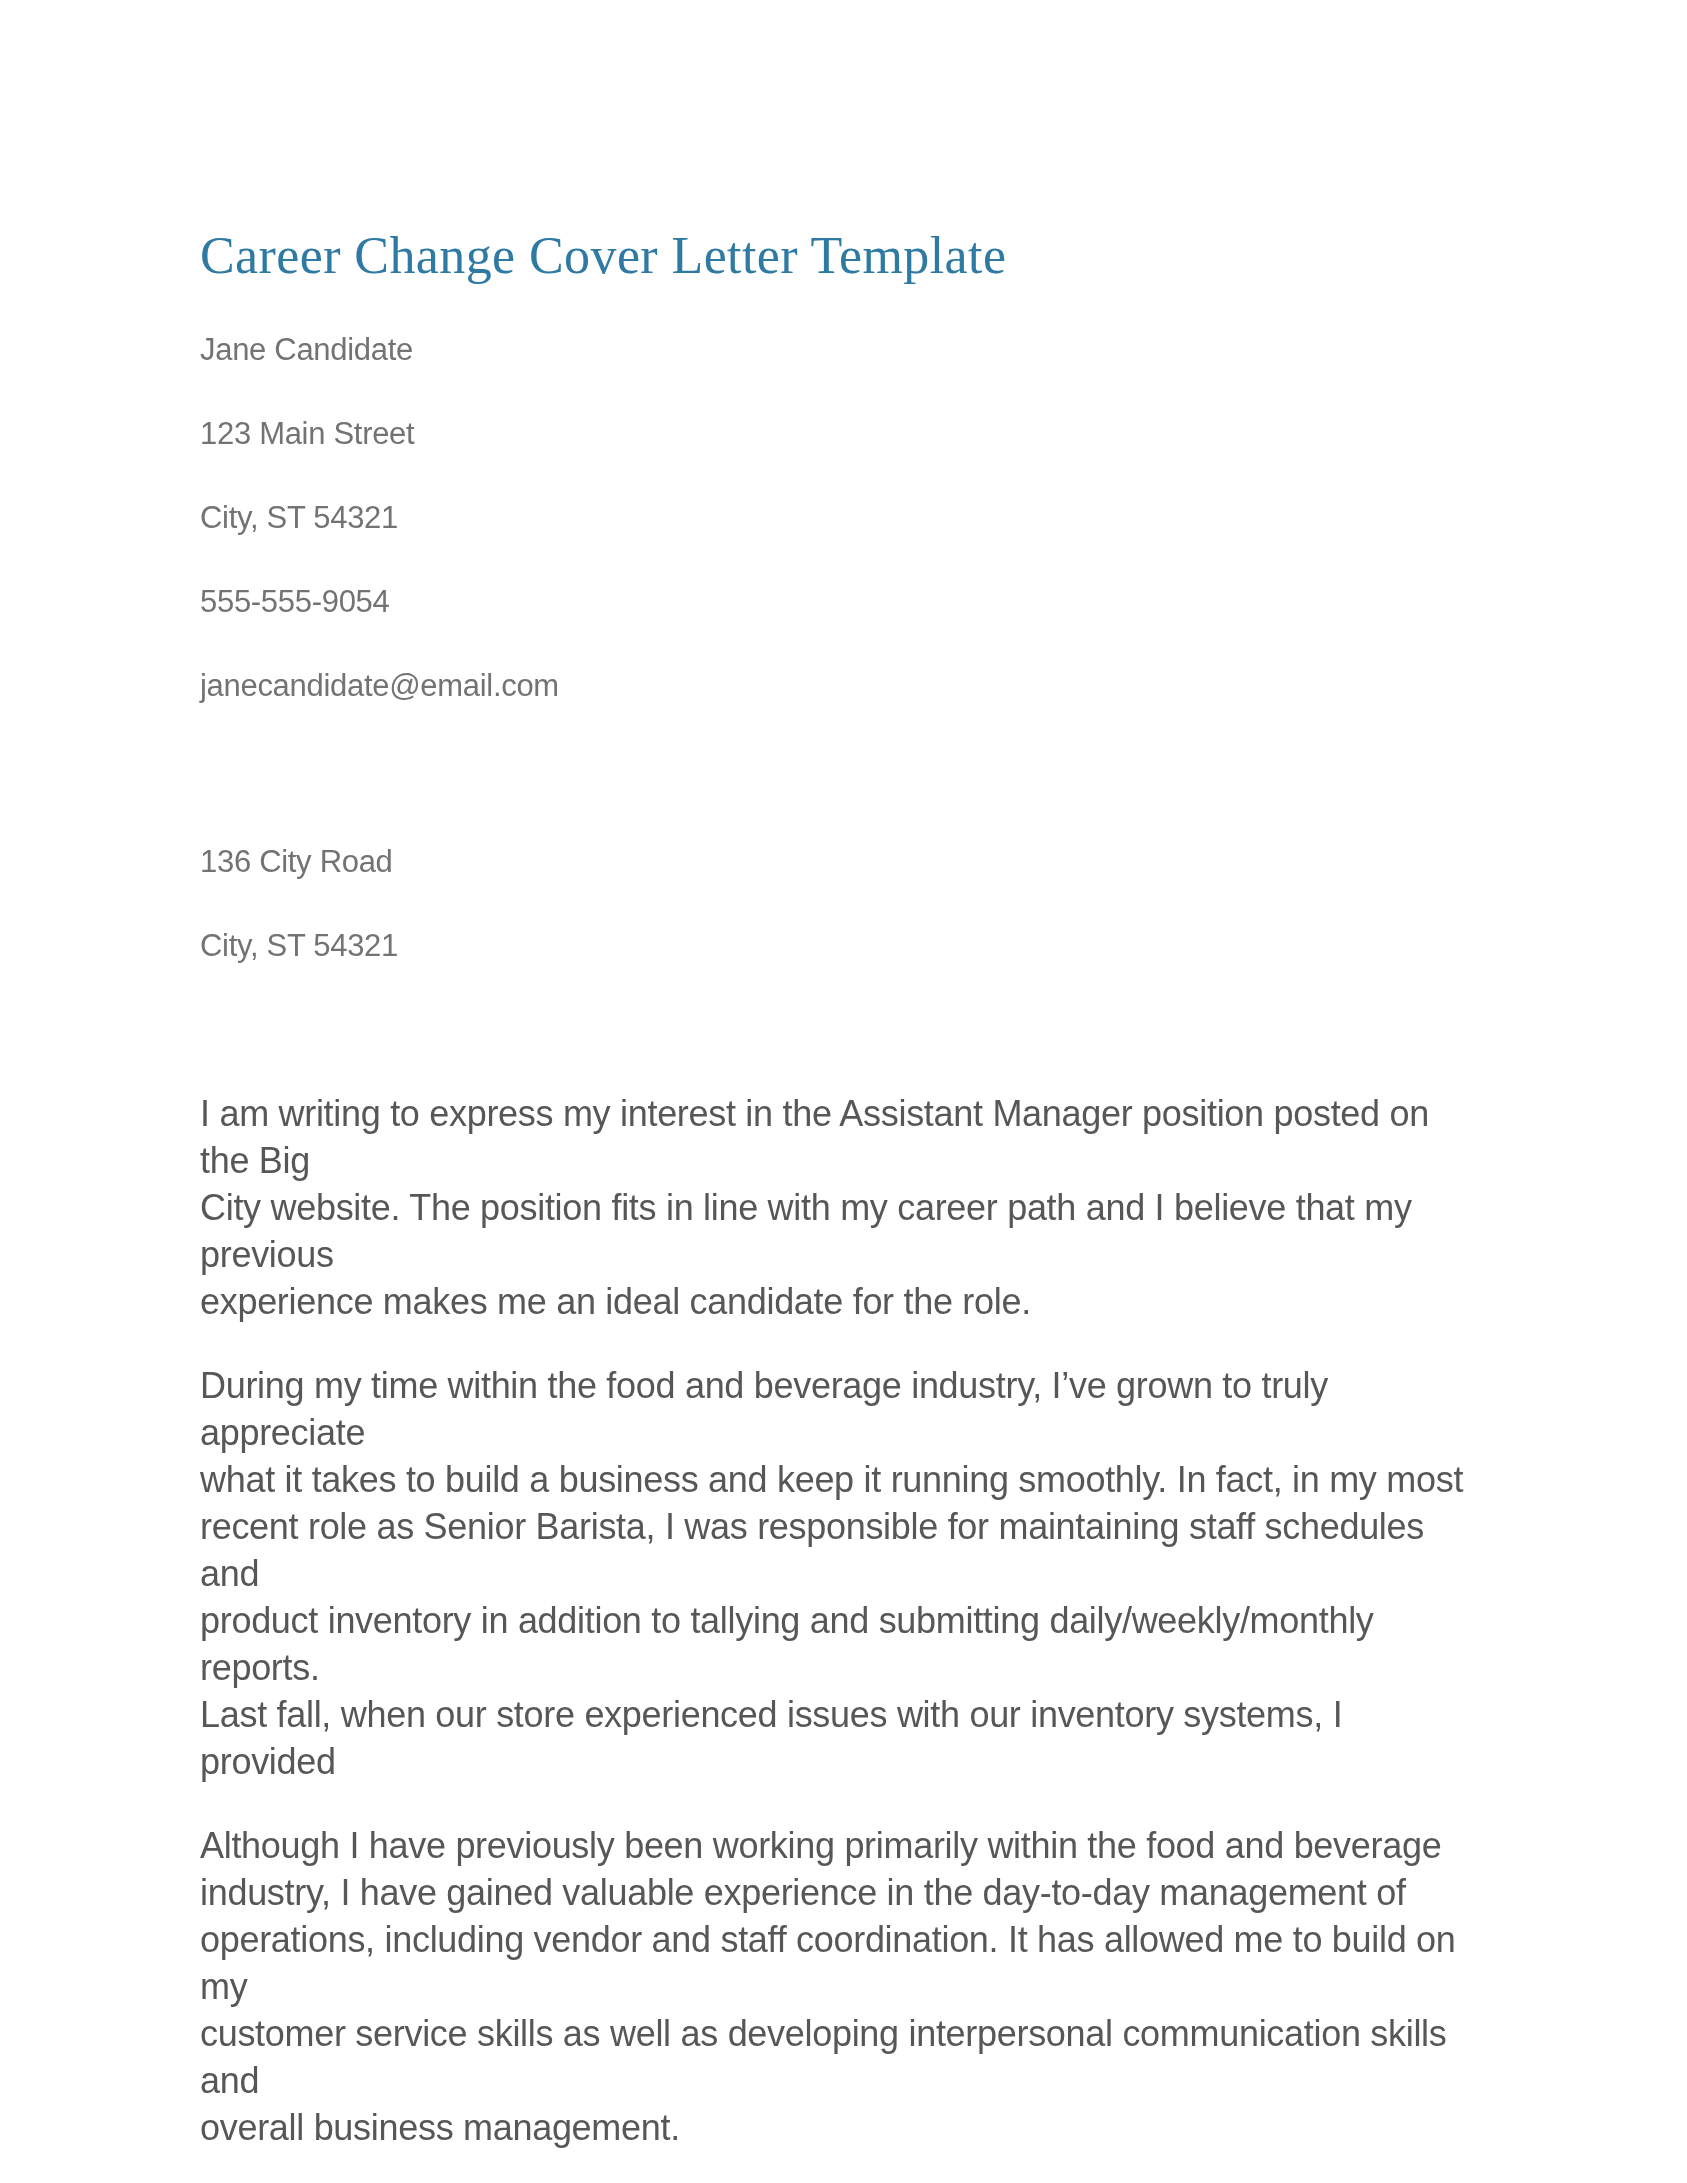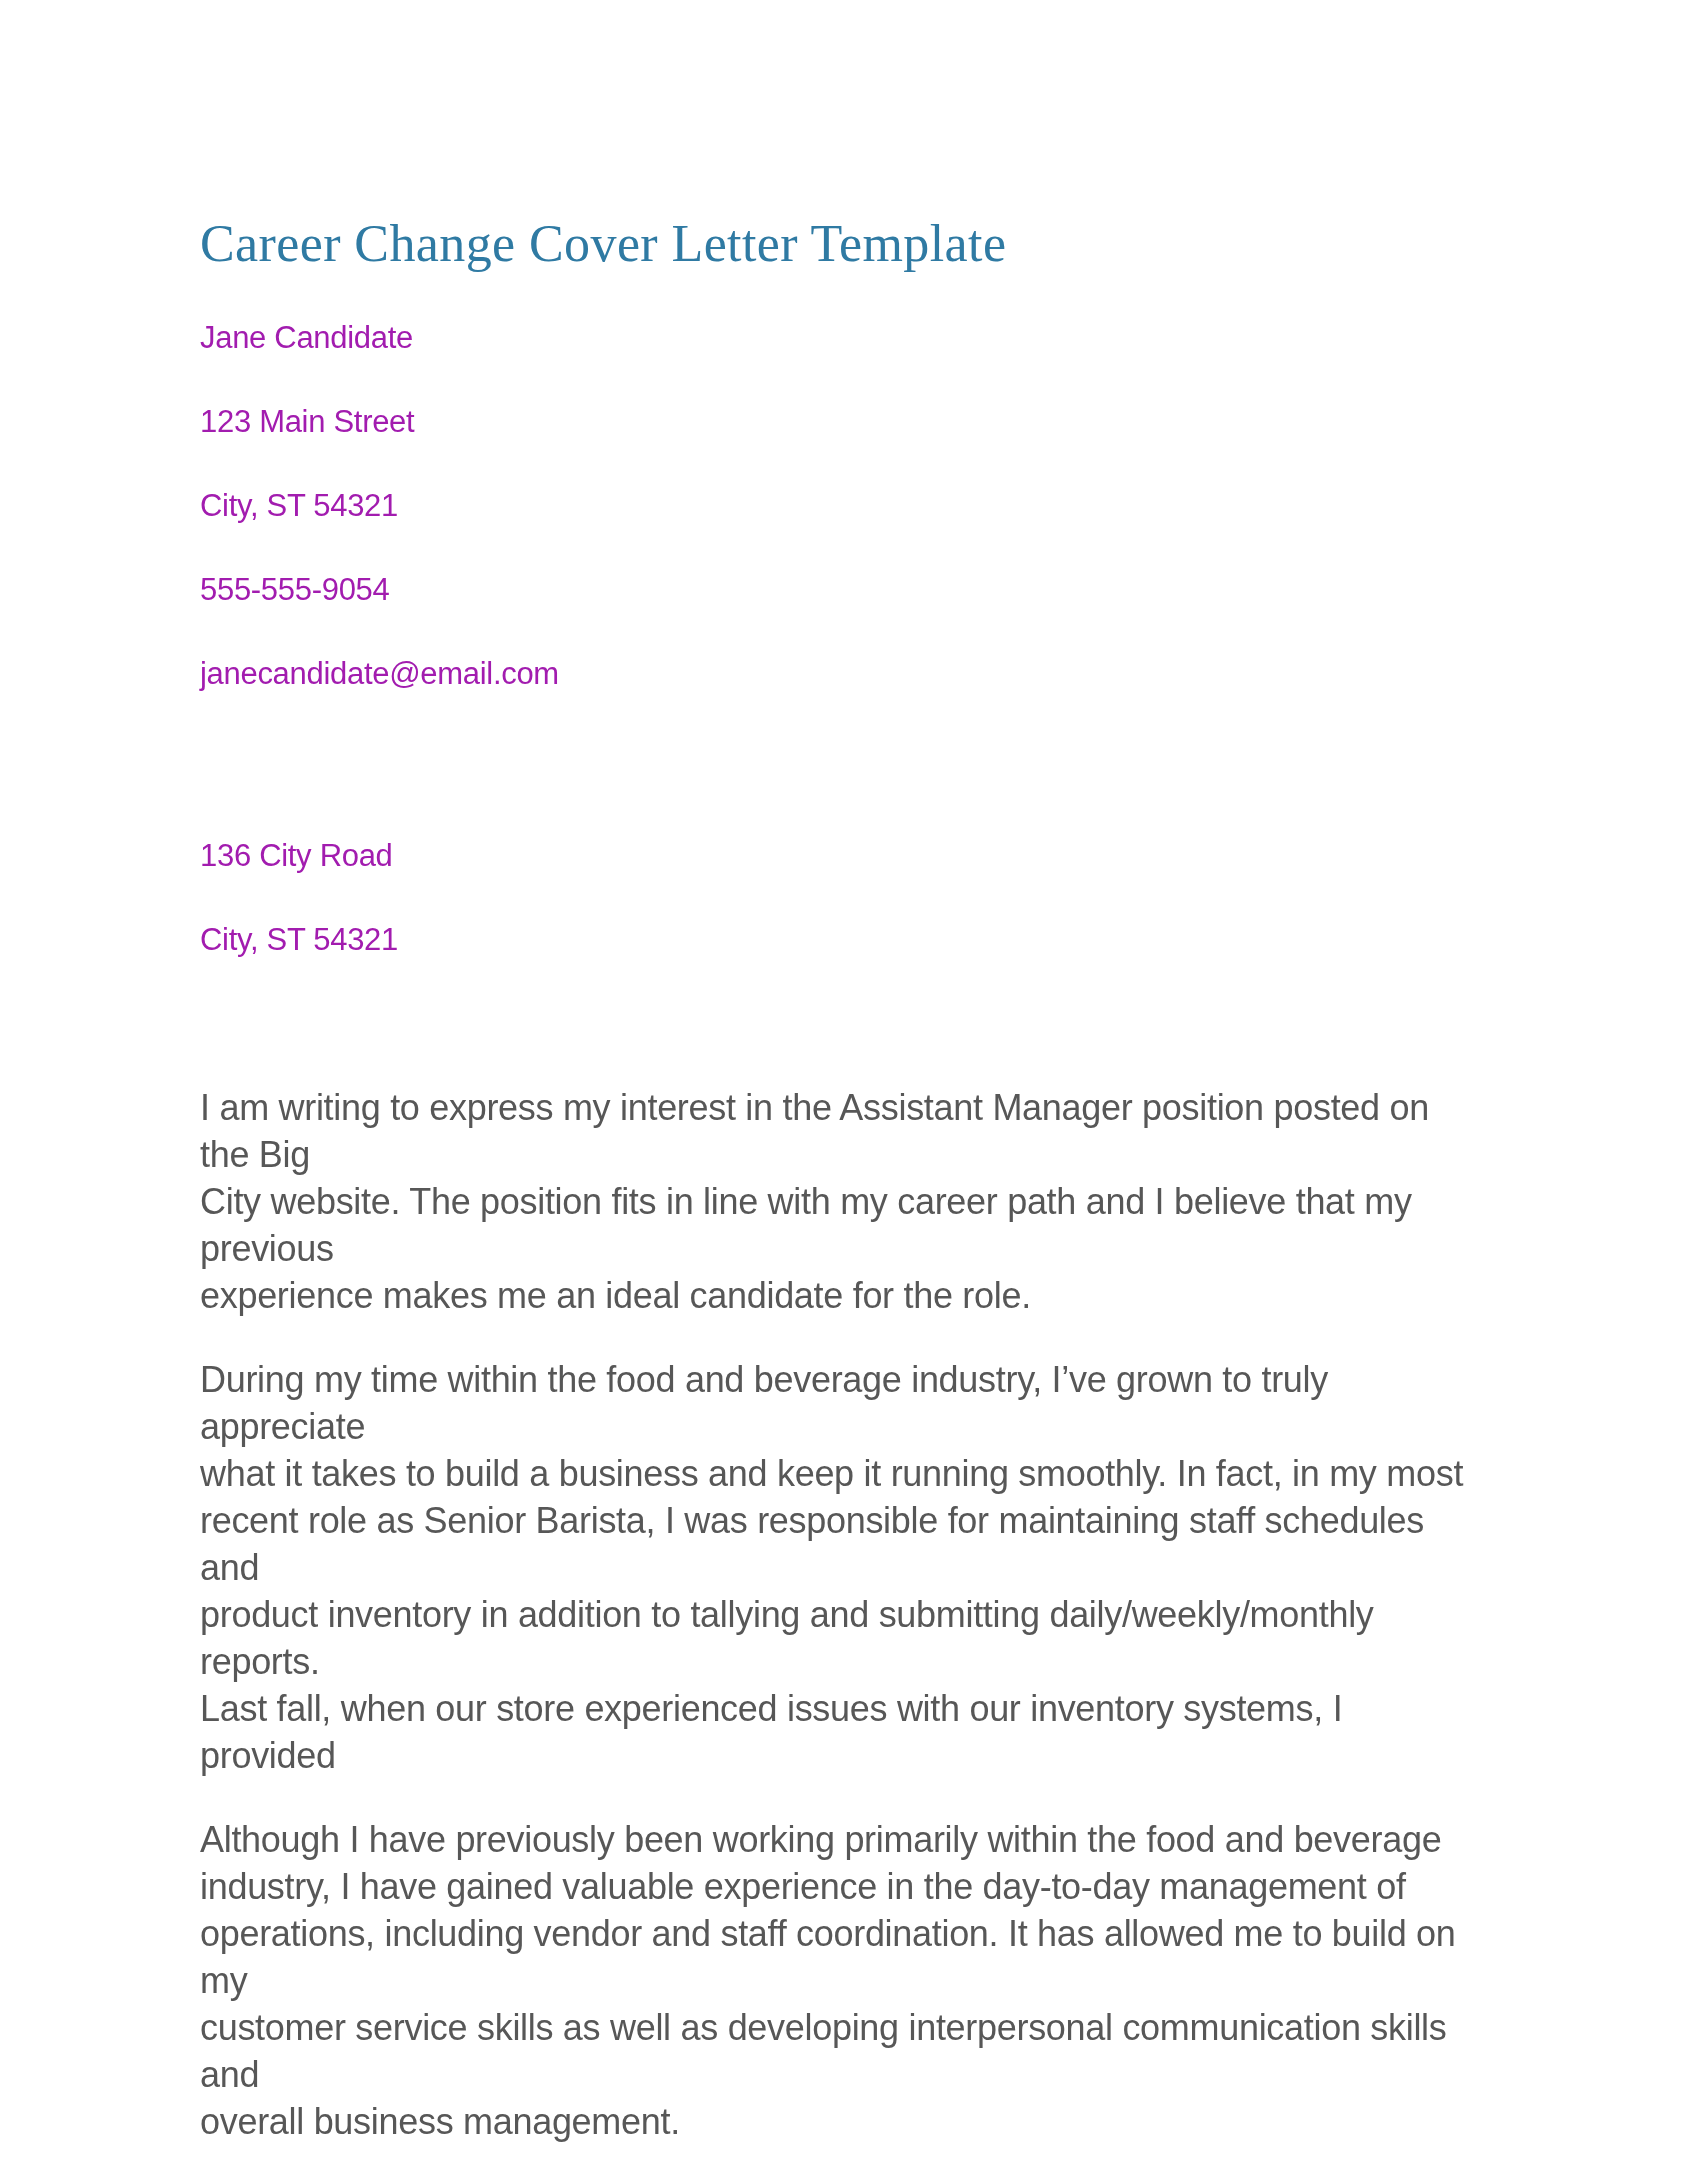--- a/index.html
+++ b/index.html
@@ -11,34 +11,34 @@
     position: relative;
     width: 1687px;
     height: 2184px;
     background: #ffffff;
     box-sizing: border-box;
     padding: 210px 201px 0 200px;
     overflow: hidden;
     font-family: "Liberation Sans", "DejaVu Sans", sans-serif;
   }
   .doc-title {
-    margin: 4px 0 40px 0;
+    margin: 16px 0 40px 0;
     font-family: "Liberation Serif", "DejaVu Serif", serif;
     font-weight: 400;
     font-size: 52px;
     line-height: 1.15;
     letter-spacing: 0.4px;
     color: #2f7aa3;
   }
   .line {
-    margin: 14px 0 37px 0;
+    margin: 8px 0 37px 0;
     font-size: 31px;
     line-height: 47px;
     letter-spacing: -0.3px;
-    color: #a21caf;
+    color: #737373;
   }
   .blank-line {
     height: 84px;
   }
   .para {
     margin: 0 0 37px 0;
     font-size: 36px;
     line-height: 47px;
     letter-spacing: -0.3px;
     color: #575757;

